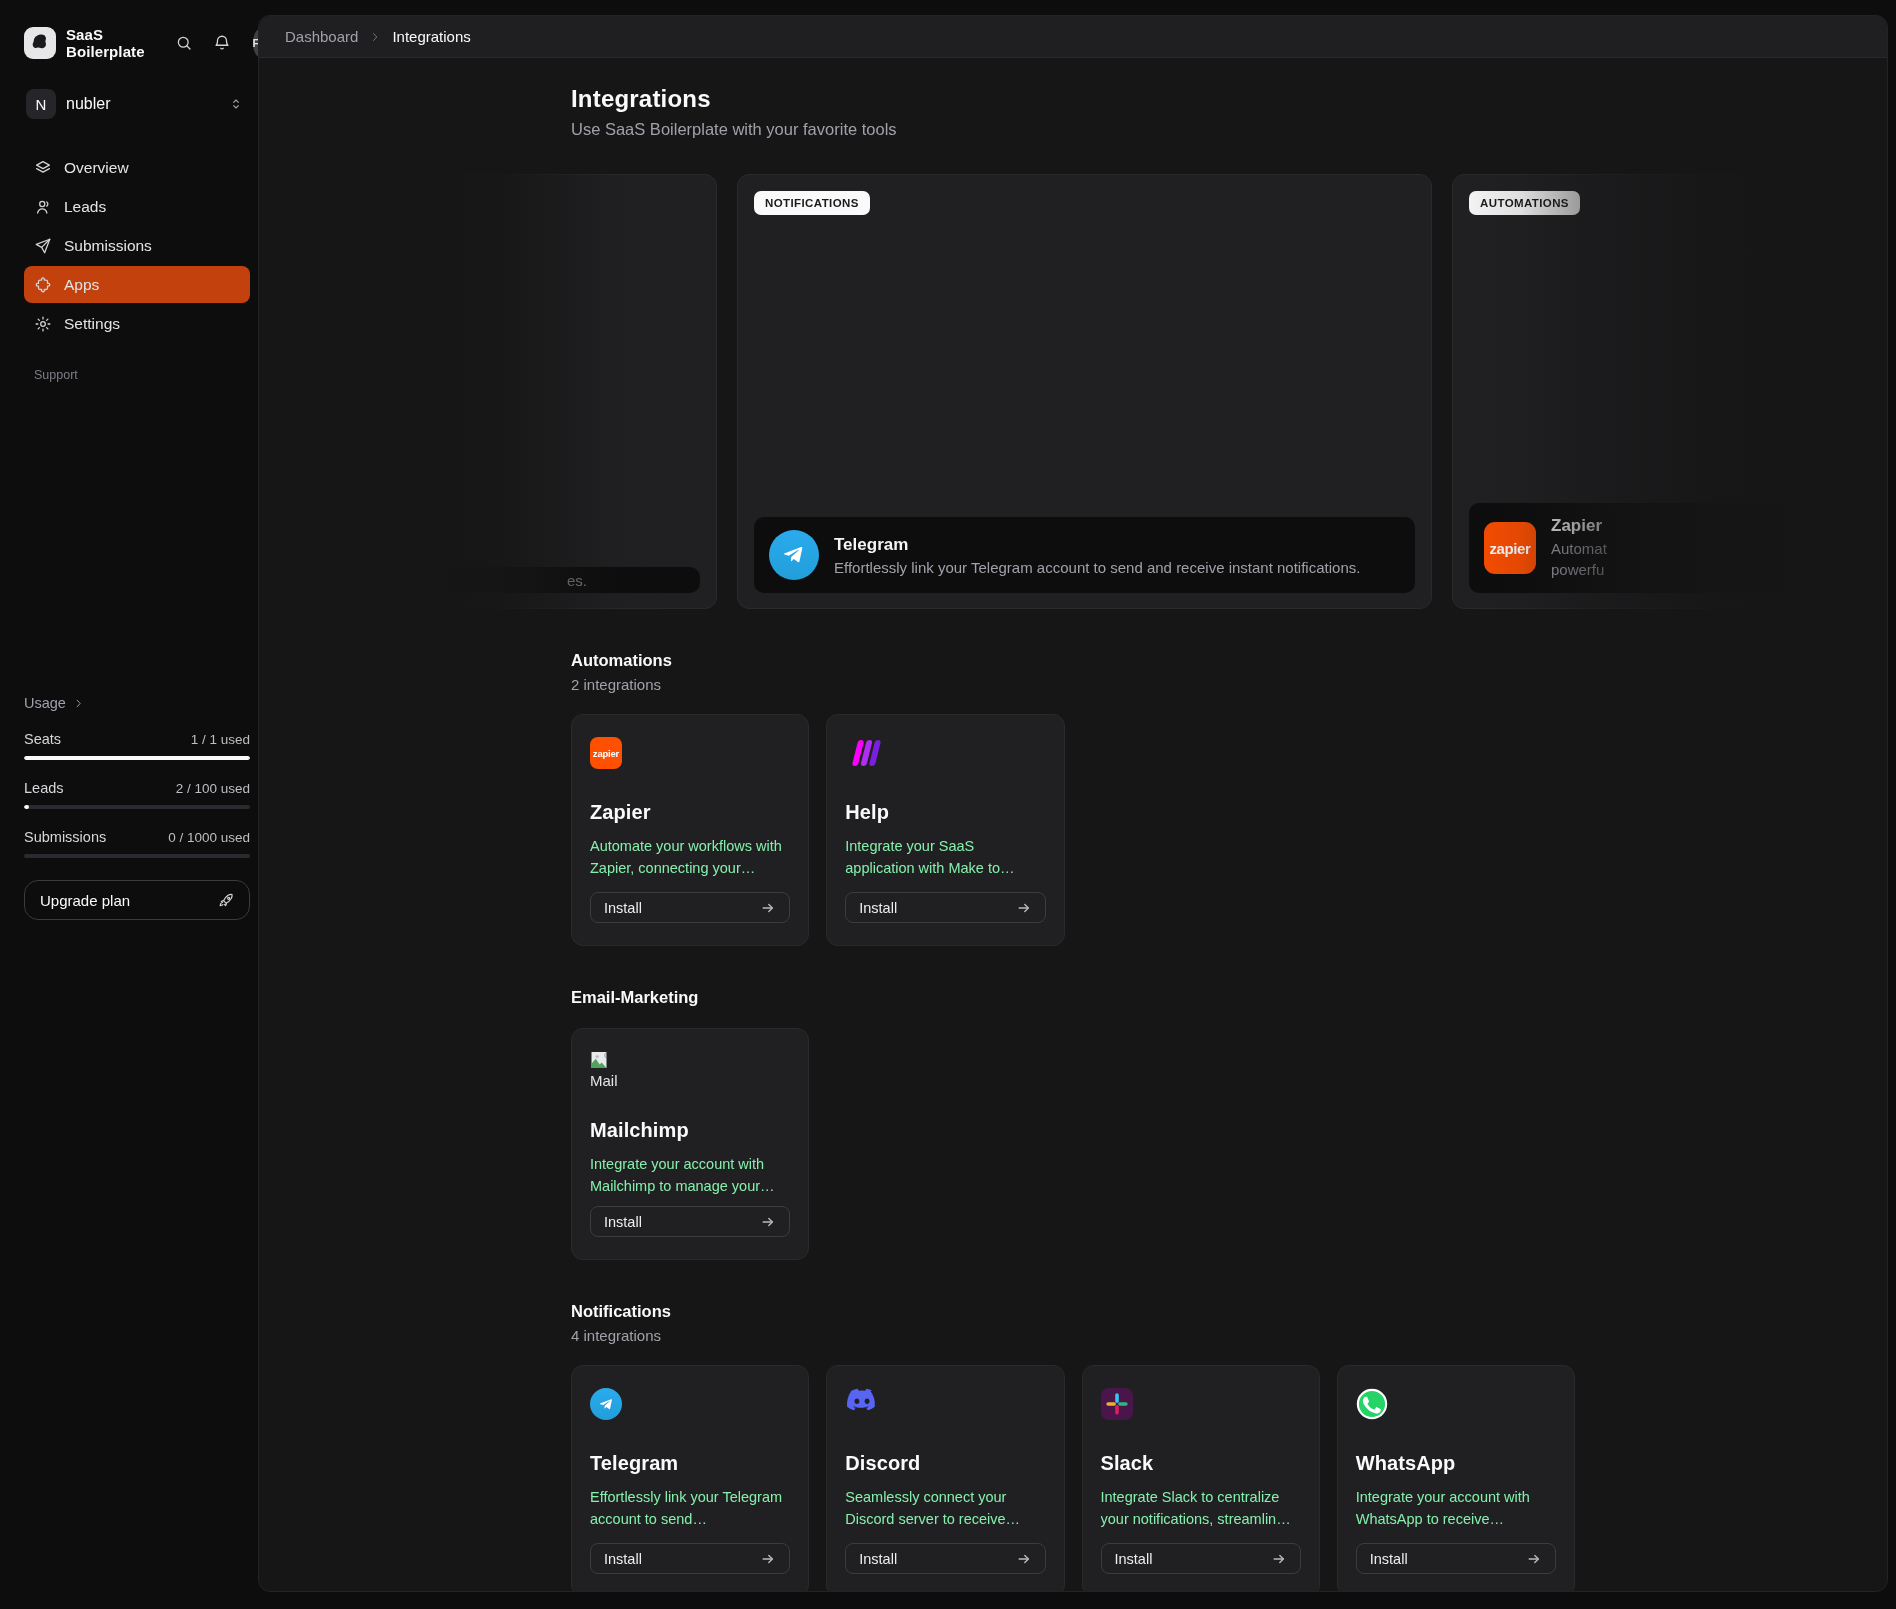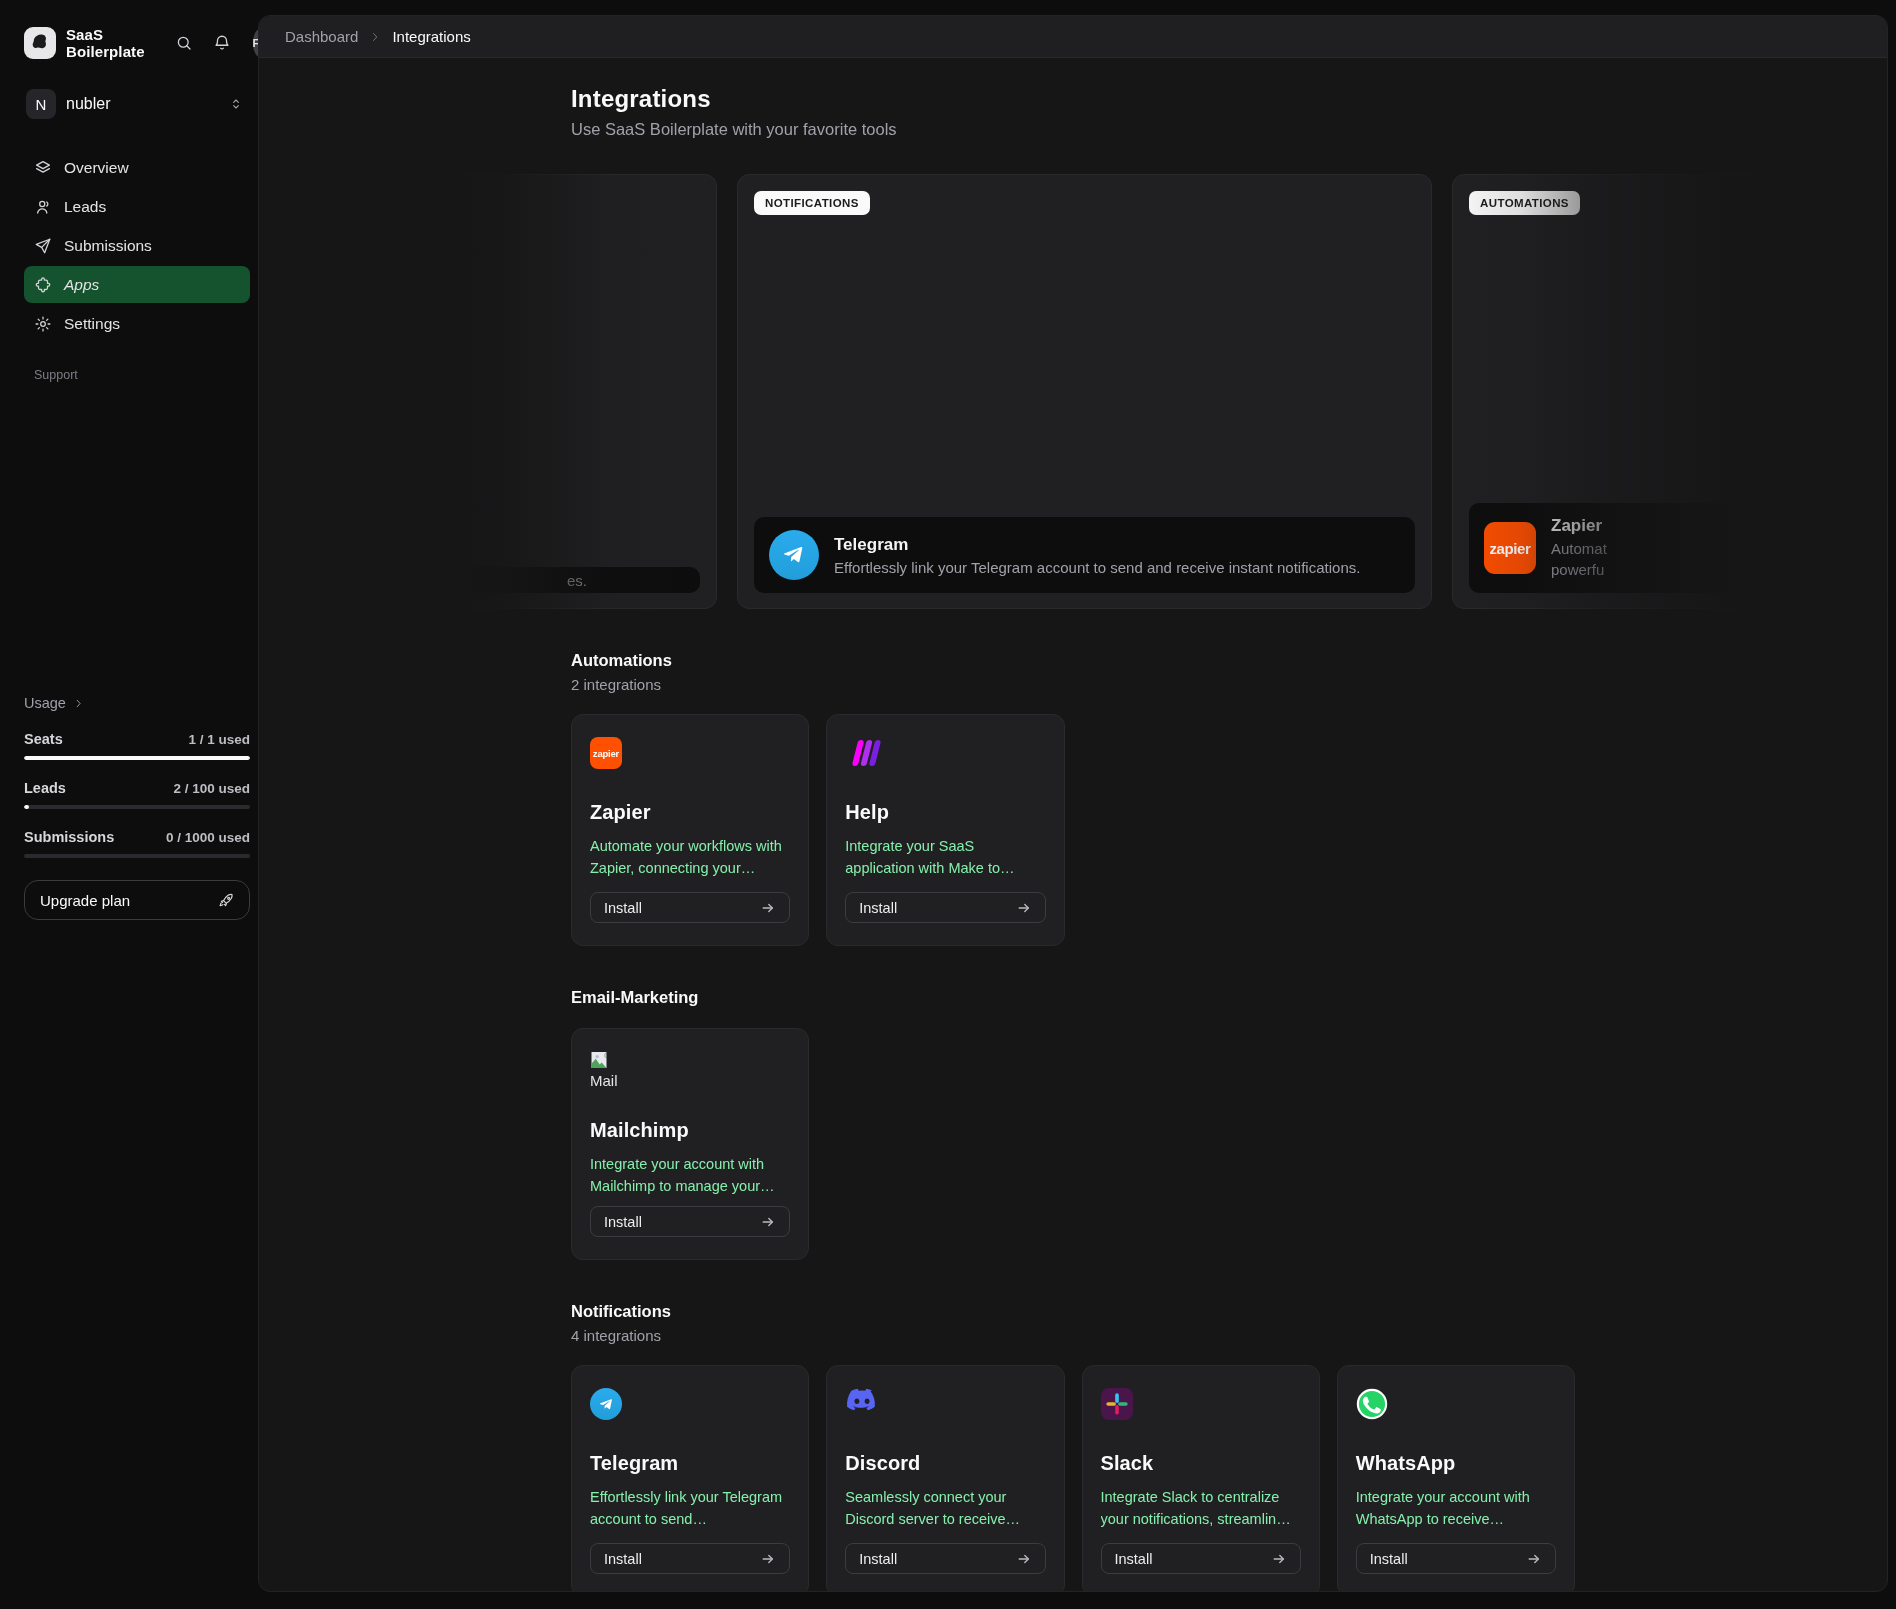--- a/index.html
+++ b/index.html
@@ -22,31 +22,31 @@
   .hdr-ic { color:#d4d4d8; width:18px; height:18px; margin-left:10px; cursor:pointer; }
   .avatar { width:28px; height:28px; border-radius:50%; background:#3f3f46; color:#e4e4e7; font-size:11px; font-weight:600; display:flex; align-items:center; justify-content:center; margin-left:12px; cursor:pointer; }
 
   .workspace { margin-top:22px; display:flex; align-items:center; gap:10px; padding:4px 2px; border-radius:8px; cursor:pointer; }
   .ws-avatar { width:30px; height:30px; border-radius:8px; background:#26262a; color:#fafafa; font-size:15px; display:flex; align-items:center; justify-content:center; }
   .ws-name { font-size:16px; color:#fafafa; flex:1; }
   .ws-chev { color:#a1a1aa; width:16px; height:16px; margin-right:4px; }
 
   .nav { margin-top:26px; display:flex; flex-direction:column; gap:2px; }
   .nav-item { display:flex; align-items:center; gap:12px; height:37px; padding:0 10px; border-radius:8px; cursor:pointer; color:#e4e4e7; }
-  .nav-item.active { background:#14532d;font-style:italic; }
+  .nav-item.active { background:#c2410c; }
   .nav-item .ic { width:18px; height:18px; color:#d4d4d8; flex:0 0 auto; }
   .nav-item .lbl { font-size:15.5px; }
 
   .support-label { margin:26px 10px 8px; font-size:12.5px; color:#7d7d85; }
 
   .usage { position:absolute; left:16px; right:16px; top:688px; }
   .usage-head { display:flex; align-items:center; gap:6px; color:#a1a1aa; font-size:14.5px; cursor:pointer; }
   .usage-head .ic { width:13px; height:13px; }
   .meter { margin-top:20px; }
-  .meter-row { display:flex; justify-content:space-between; align-items:baseline;font-weight:bold; }
+  .meter-row { display:flex; justify-content:space-between; align-items:baseline; }
   .meter-label { font-size:14.5px; color:#d7d7db; }
   .meter-value { font-size:13.5px; color:#bdbdc3; }
   .meter-track { margin-top:9px; height:4px; border-radius:2px; background:#2b2b2f; overflow:hidden; }
   .meter-fill { height:100%; border-radius:2px; background:#fafafa; }
   .upgrade-btn { margin-top:22px; width:100%; height:40px; border:1px solid #3a3a3f; background:transparent; border-radius:14px; display:flex; align-items:center; justify-content:space-between; padding:0 14px 0 15px; cursor:pointer; color:#fafafa; }
   .upgrade-btn .lbl { font-size:15px; }
   .upgrade-btn .ic { width:17px; height:17px; color:#d4d4d8; }
 
   
   .panel { position:absolute; left:258px; top:15px; right:8px; bottom:17px; background:#161617; border-radius:12px; border:1px solid #232326; overflow:hidden; }

